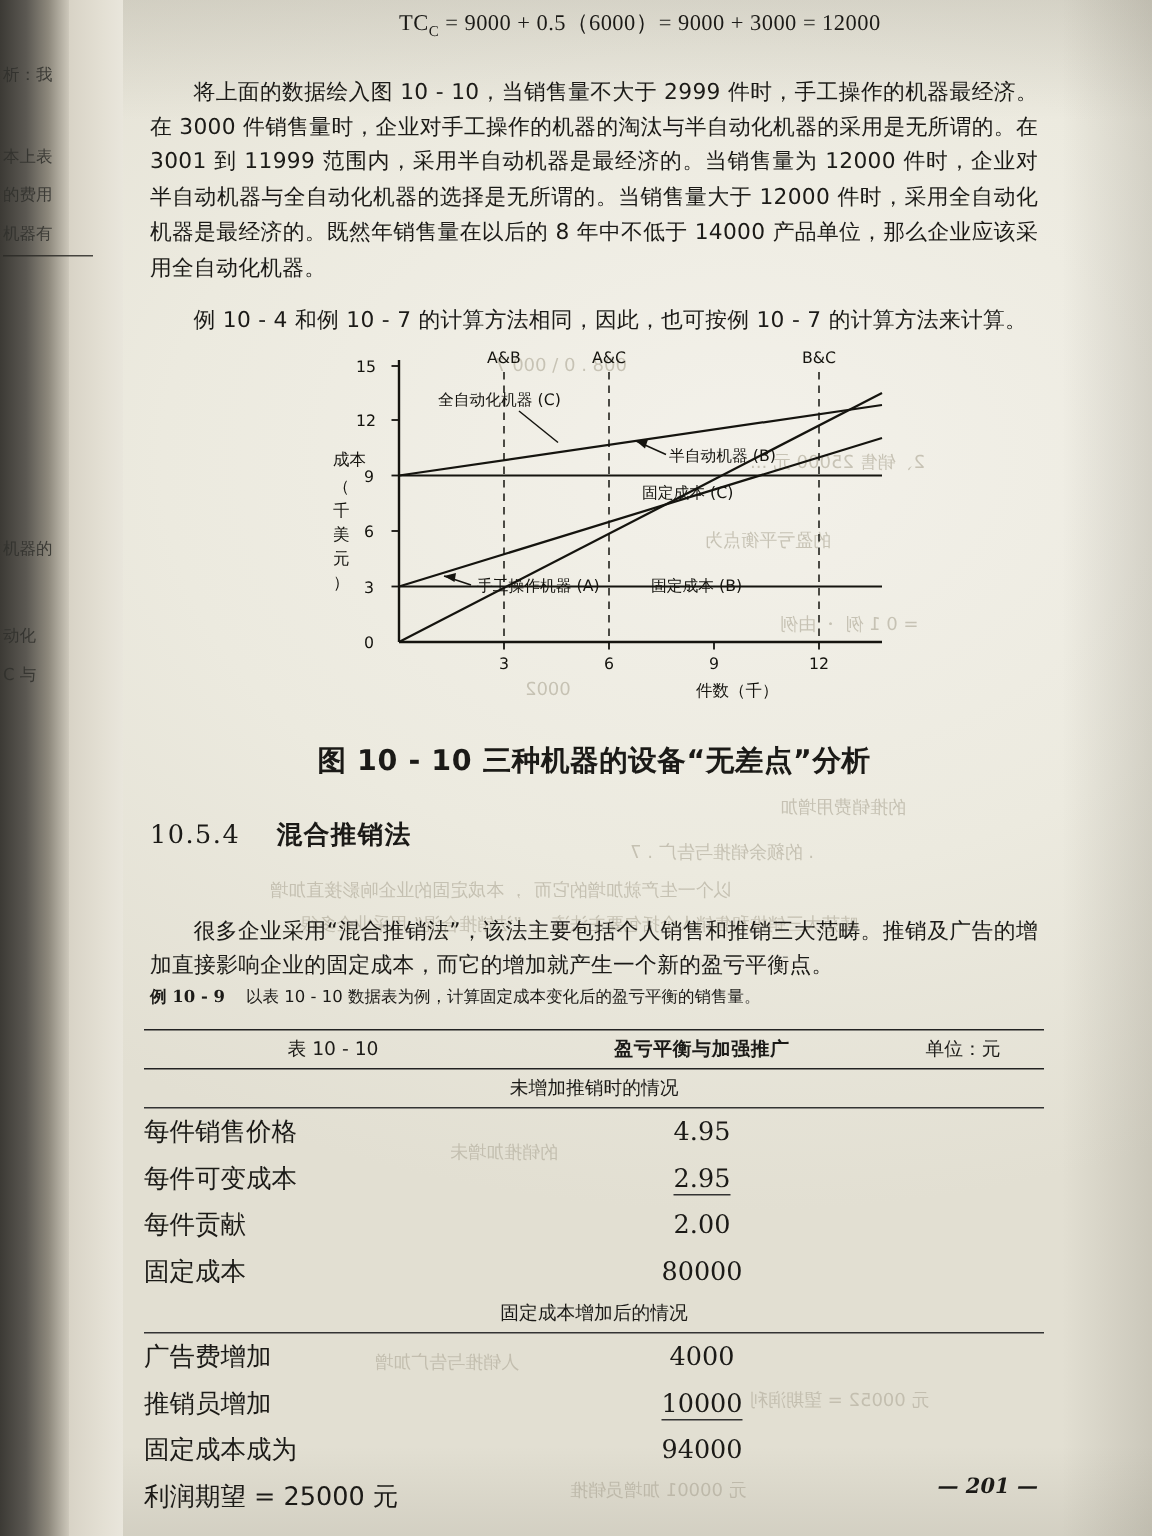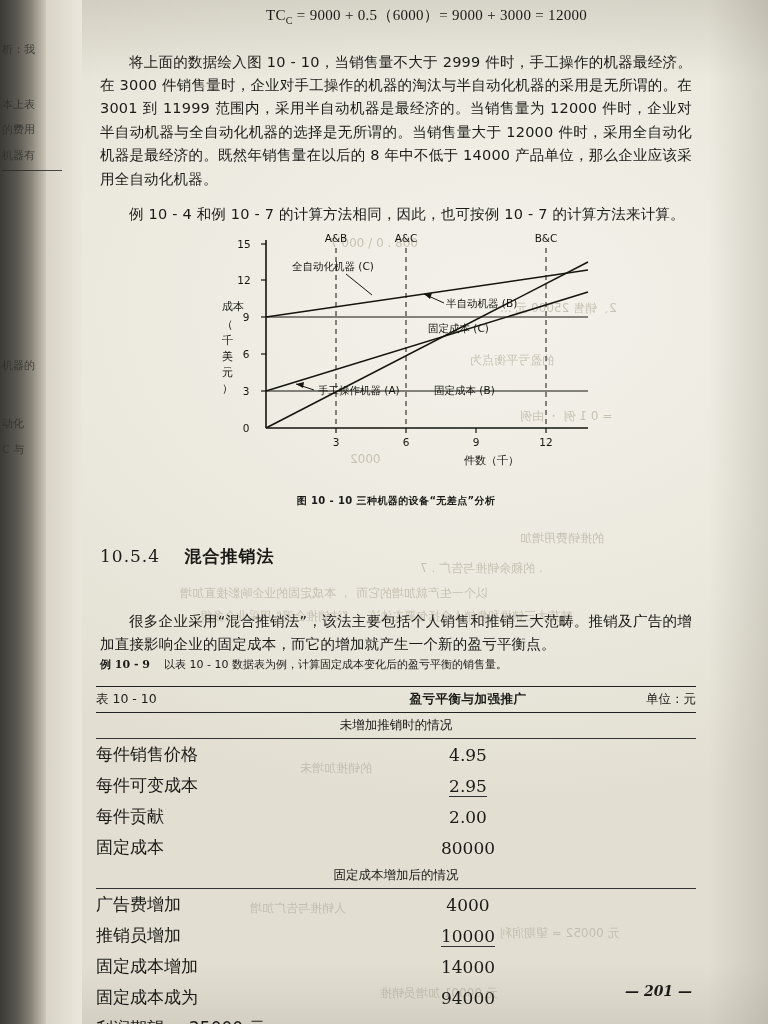--- a/index.html
+++ b/index.html
@@ -117,21 +117,21 @@
   #figure-wrap {
     position: absolute;
     left: 100px; top: 222px;
     width: 420px; height: 250px;
   }
   #figure-caption {
     position: absolute;
     left: 4px; top: 494px;
     width: 592px;
     text-align: center;
-    font-size: 10px;
+    font-size: 19px;
     font-weight: bold;
     letter-spacing: .4px;
   }
 
   
   #sec-heading {
     position: absolute;
     left: 4px; top: 545px;
     font-size: 17px;
     letter-spacing: 1px;
@@ -153,20 +153,21 @@
   #table-wrap table {
     width: 100%;
     border-collapse: collapse;
   }
   #table-wrap td { padding: 4px 0 4px 0; }
   .tbl-head-row td {
     border-top: 1.6px solid #222;
     border-bottom: 1.2px solid #222;
     padding: 5px 0;
     font-size: 12.5px;
+    text-align: center;
   }
   .tbl-head-left { width: 210px; }
   .tbl-head-center { text-align: center; font-weight: bold; font-size: 13.5px; letter-spacing: .5px;}
   .tbl-head-right { width: 90px; text-align: right; }
   .sub-head td {
     text-align: center;
     border-bottom: 1px solid #333;
     padding: 4px 0;
     font-size: 12.5px;
   }
@@ -374,25 +375,20 @@
             <td class="lbl">广告费增加</td>
             <td class="val">4000</td>
             <td></td>
           </tr>
           <tr class="row">
             <td class="lbl">推销员增加</td>
             <td class="val"><span class="ul-val">10000</span></td>
             <td></td>
           </tr>
           <tr class="row">
-            <td class="lbl">固定成本增加</td>
-            <td class="val">14000</td>
-            <td></td>
-          </tr>
-          <tr class="row">
             <td class="lbl">固定成本成为</td>
             <td class="val">94000</td>
             <td></td>
           </tr>
           <tr class="row last-row">
             <td class="lbl" colspan="3">利润期望 = 25000 元</td>
           </tr>
         </tbody>
       </table>
     </div>

